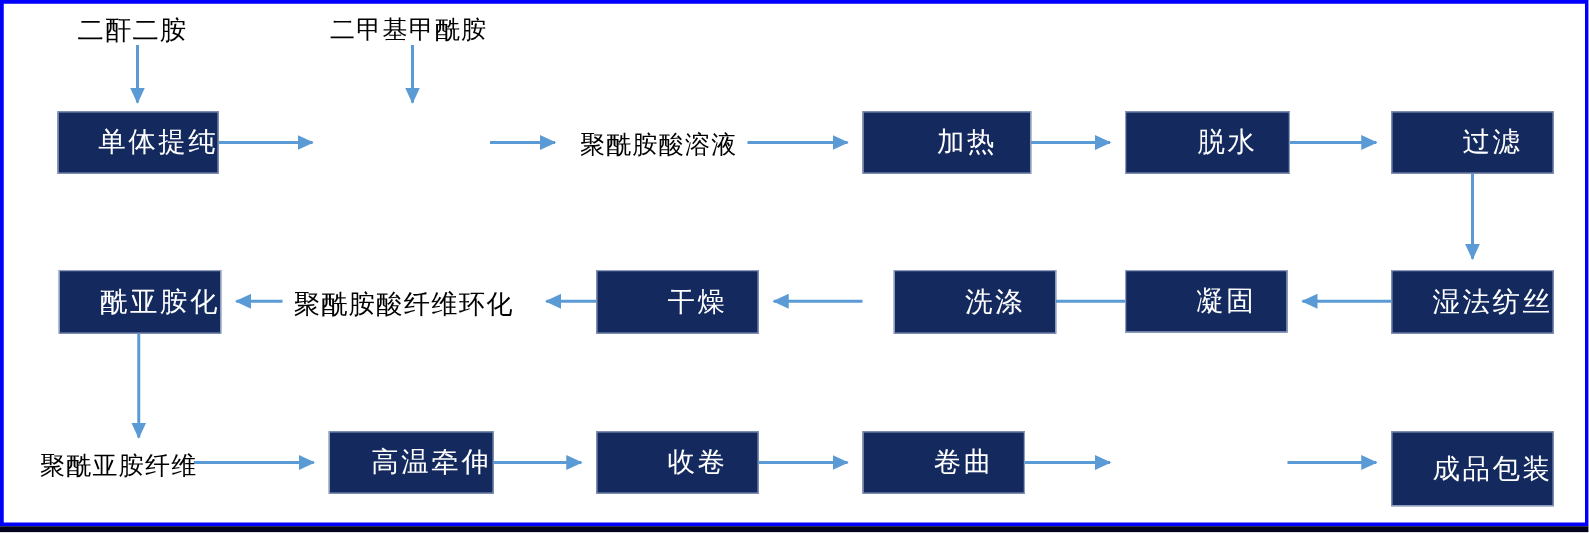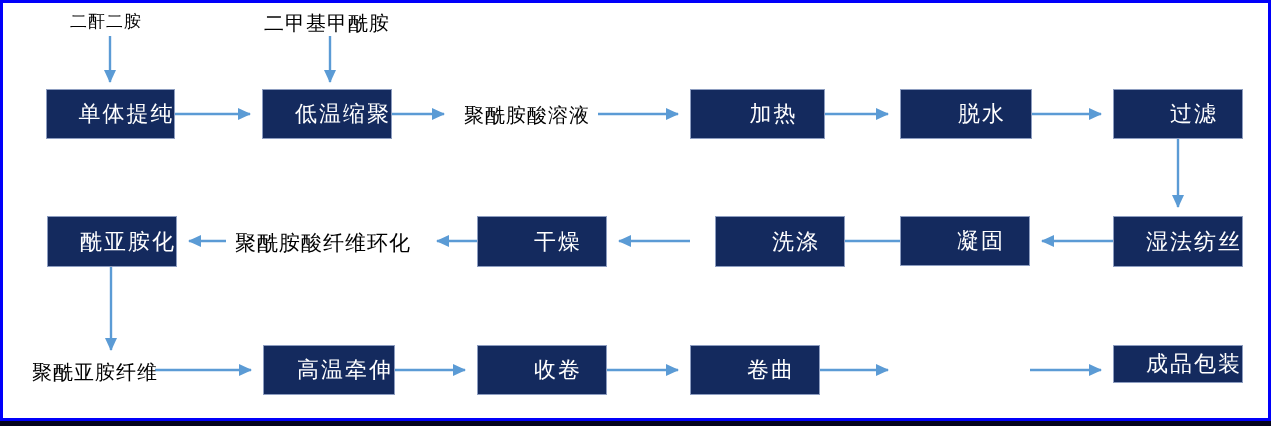--- a/index.html
+++ b/index.html
@@ -77,38 +77,37 @@
       <line x1="226" y1="241" x2="189" y2="241" marker-end="url(#ah)"></line>
       <line x1="111" y1="267" x2="111" y2="350" marker-end="url(#ah)"></line>
       <line x1="155" y1="370" x2="251" y2="370" marker-end="url(#ah)"></line>
       <line x1="395" y1="370" x2="465" y2="370" marker-end="url(#ah)"></line>
       <line x1="607" y1="370" x2="678" y2="370" marker-end="url(#ah)"></line>
       <line x1="820" y1="370" x2="888" y2="370" marker-end="url(#ah)"></line>
       <line x1="1030" y1="370" x2="1101" y2="370" marker-end="url(#ah)"></line>
     </g>
   </svg>
 
-  <div class="flabel" style="left:46px;  top:10px; width:120px; font-size:17px;">二酐二胺</div>
+  <div class="flabel" style="left:46px;  top:10px; width:120px; font-size:21px;">二酐二胺</div>
   <div class="flabel" style="left:262px; top:10px; width:130px;">二甲基甲酰胺</div>
 
   <div class="pbox" style="left:46px;  top:89px; width:129px; height:50px;">单体提纯</div>
-  <div class="pbox" style="left:262px; top:89px; width:130px; height:50px;">低温缩聚</div>
   <div class="flabel" style="left:460px; top:102px; width:134px;">聚酰胺酸溶液</div>
   <div class="pbox" style="left:900px; top:89px; width:132px; height:50px;">脱水</div>
   <div class="pbox" style="left:690px; top:89px; width:135px; height:50px;">加热</div>
   <div class="pbox" style="left:1113px; top:216px; width:130px; height:51px;">湿法纺丝</div>
 
   <div class="pbox" style="left:1113px; top:89px; width:130px; height:50px;">过滤</div>
   <div class="pbox" style="left:900px; top:216px; width:130px; height:50px;">凝固</div>
   <div class="pbox" style="left:690px; top:216px; width:130px; height:51px;margin-left:25px;">洗涤</div>
   <div class="pbox" style="left:477px; top:216px; width:130px; height:51px;">干燥</div>
   <div class="flabel" style="left:228px; top:229px; width:190px; font-size:21px;">聚酰胺酸纤维环化</div>
   <div class="pbox" style="left:47px; top:216px; width:130px; height:51px;">酰亚胺化</div>
 
   <div class="flabel" style="left:32px; top:359px; width:120px; font-size:20px;">聚酰亚胺纤维</div>
   <div class="pbox" style="left:263px; top:345px; width:132px; height:50px;text-align:right;">高温牵伸</div>
   <div class="pbox" style="left:477px; top:345px; width:130px; height:50px;">收卷</div>
   <div class="pbox" style="left:690px; top:345px; width:130px; height:50px;">卷曲</div>
-  <div class="pbox" style="left:1113px; top:345px; width:130px; height:38px;">成品包装</div>
+  <div class="pbox" style="left:1113px; top:345px; width:130px; height:60px;">成品包装</div>
 
   <div class="frame"></div>
   <div class="bottom-bar"></div>
 </div>
 
 </body></html>

